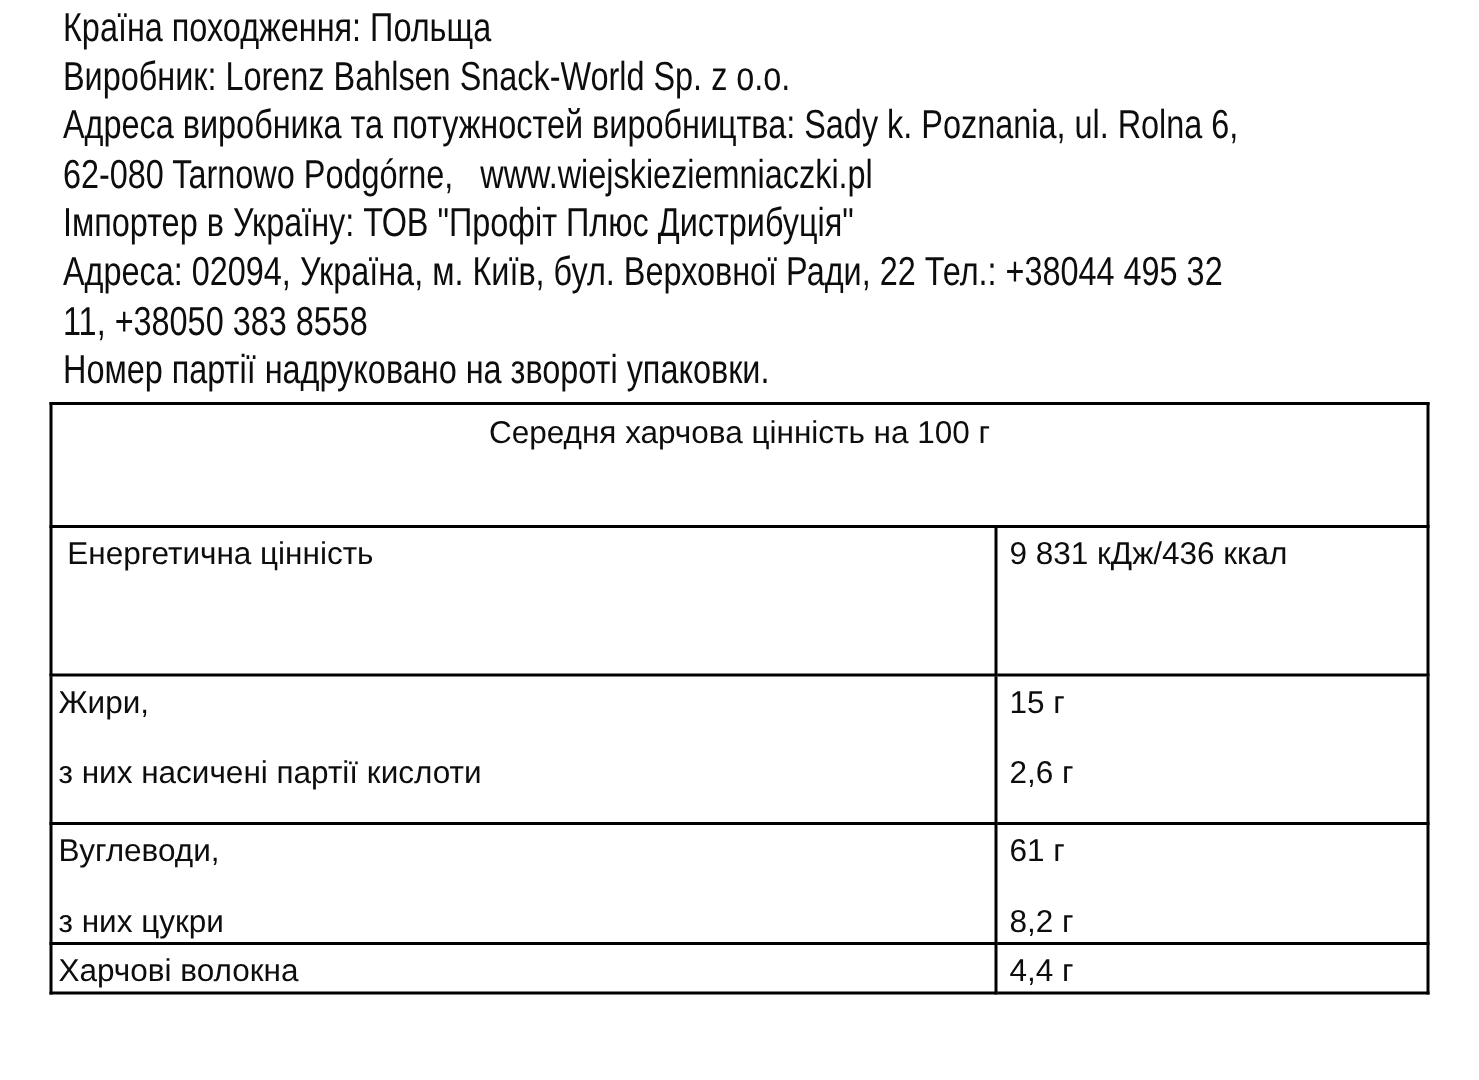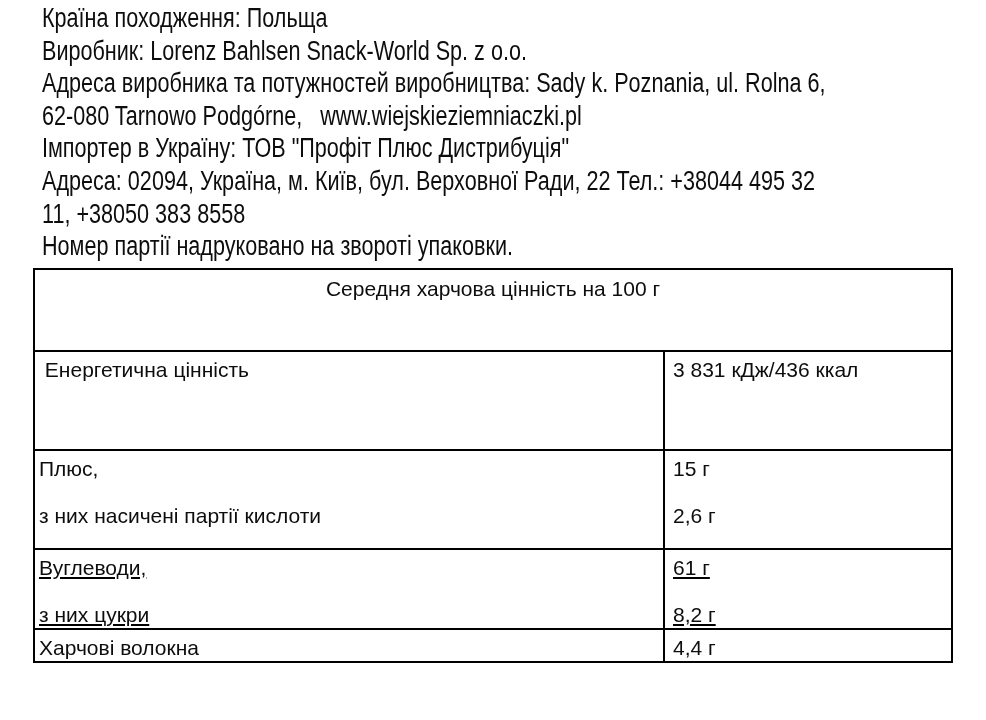--- a/index.html
+++ b/index.html
@@ -39,21 +39,21 @@
     border: 2px solid #000000;
     vertical-align: top;
     padding: 5px 4px 0 4px;
     margin-left: 48px;
   }
   #nutrition td.value-cell {
     padding-left: 8px;
   }
   tr.r-header  { height: 82px; }
   tr.r-tall    { height: 99px; }
-  tr.r-tall2   { height: 60px; text-decoration: underline; }
+  tr.r-tall2   { height: 60px; }
   tr.r-short   { height: 24px; }
   .header-cell {
     text-align: center;
     padding-top: 6px !important;
   }
   .cell-line {
     font-size: 21px;
     line-height: 26px;
     white-space: pre-wrap;
     color: #0d0d0d;
@@ -86,27 +86,27 @@
       <td colspan="2" class="header-cell">
         <span class="cell-line">Середня харчова цінність на 100 г</span>
       </td>
     </tr>
 
     <tr class="r-tall">
       <td class="label-cell">
         <div class="cell-line"> Енергетична цінність</div>
       </td>
       <td class="value-cell">
-        <div class="cell-line">3 831 кДж/436 ккал</div>
+        <div class="cell-line">9 831 кДж/436 ккал</div>
       </td>
     </tr>
 
     <tr class="r-tall">
       <td class="label-cell">
-        <div class="cell-line">Плюс,</div>
+        <div class="cell-line">Жири,</div>
         <div class="cell-line second">з них насичені партії кислоти</div>
       </td>
       <td class="value-cell">
         <div class="cell-line">15 г</div>
         <div class="cell-line second">2,6 г</div>
       </td>
     </tr>
 
     <tr class="r-tall2">
       <td class="label-cell">

